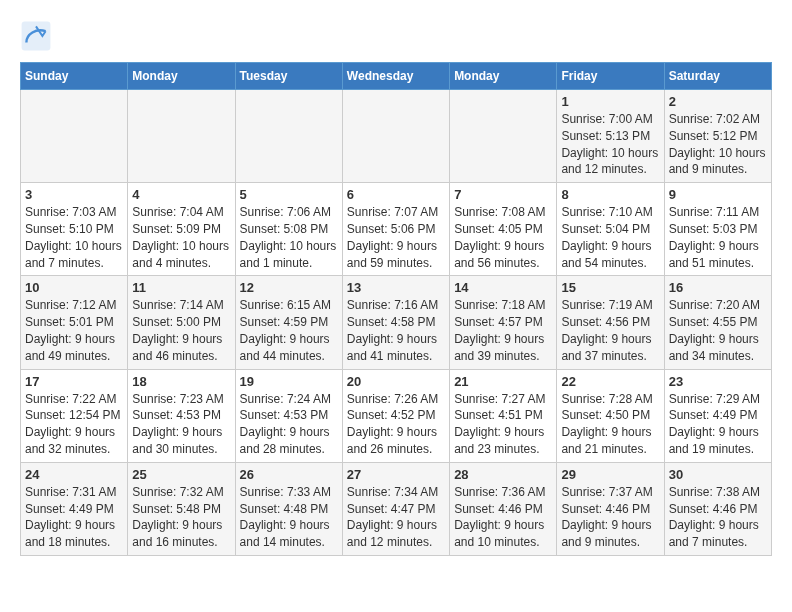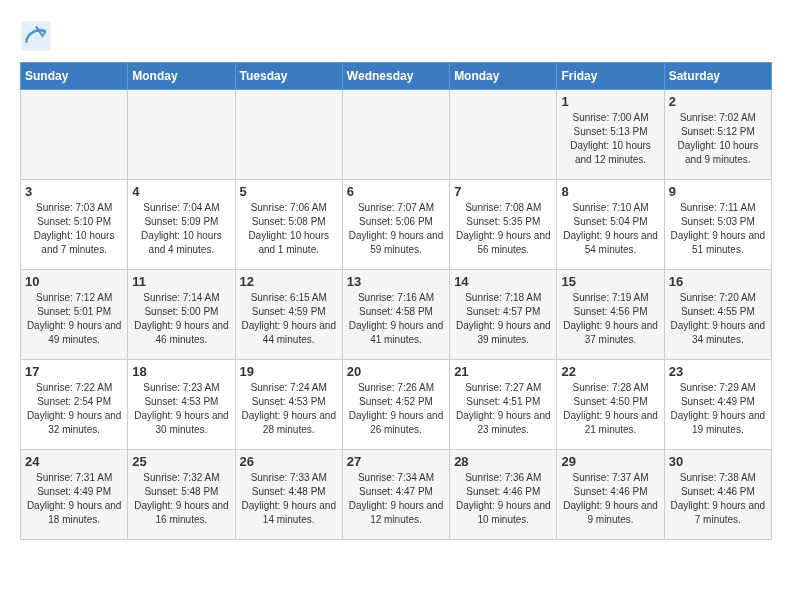--- a/index.html
+++ b/index.html
@@ -73,24 +73,23 @@
     tbody tr:nth-child(odd) td {
       background: #f5f5f5;
     }
     .day-num {
       font-size: 13px;
       font-weight: bold;
       display: block;
       margin-bottom: 2px;
     }
     .day-detail {
-      font-size: 10px;
+      font-size: 12px;
       line-height: 1.4;
       color: #333;
-      text-align: center;
     }
     td.empty {
       background: #f9f9f9;
     }
   </style>
 </head>
 <body>
 
 <div class="header-area">
   <div class="logo">
@@ -163,21 +162,21 @@
         </td>
         <td>
           <span class="day-num">6</span>
           <div class="day-detail">Sunrise: 7:07 AM
 Sunset: 5:06 PM
 Daylight: 9 hours and 59 minutes.</div>
         </td>
         <td>
           <span class="day-num">7</span>
           <div class="day-detail">Sunrise: 7:08 AM
-Sunset: 5:35 PM
+Sunset: 4:05 PM
 Daylight: 9 hours and 56 minutes.</div>
         </td>
         <td>
           <span class="day-num">8</span>
           <div class="day-detail">Sunrise: 7:10 AM
 Sunset: 5:04 PM
 Daylight: 9 hours and 54 minutes.</div>
         </td>
         <td>
           <span class="day-num">9</span>
@@ -227,21 +226,21 @@
           <span class="day-num">16</span>
           <div class="day-detail">Sunrise: 7:20 AM
 Sunset: 4:55 PM
 Daylight: 9 hours and 34 minutes.</div>
         </td>
       </tr>
       <tr>
         <td>
           <span class="day-num">17</span>
           <div class="day-detail">Sunrise: 7:22 AM
-Sunset: 2:54 PM
+Sunset: 12:54 PM
 Daylight: 9 hours and 32 minutes.</div>
         </td>
         <td>
           <span class="day-num">18</span>
           <div class="day-detail">Sunrise: 7:23 AM
 Sunset: 4:53 PM
 Daylight: 9 hours and 30 minutes.</div>
         </td>
         <td>
           <span class="day-num">19</span>

